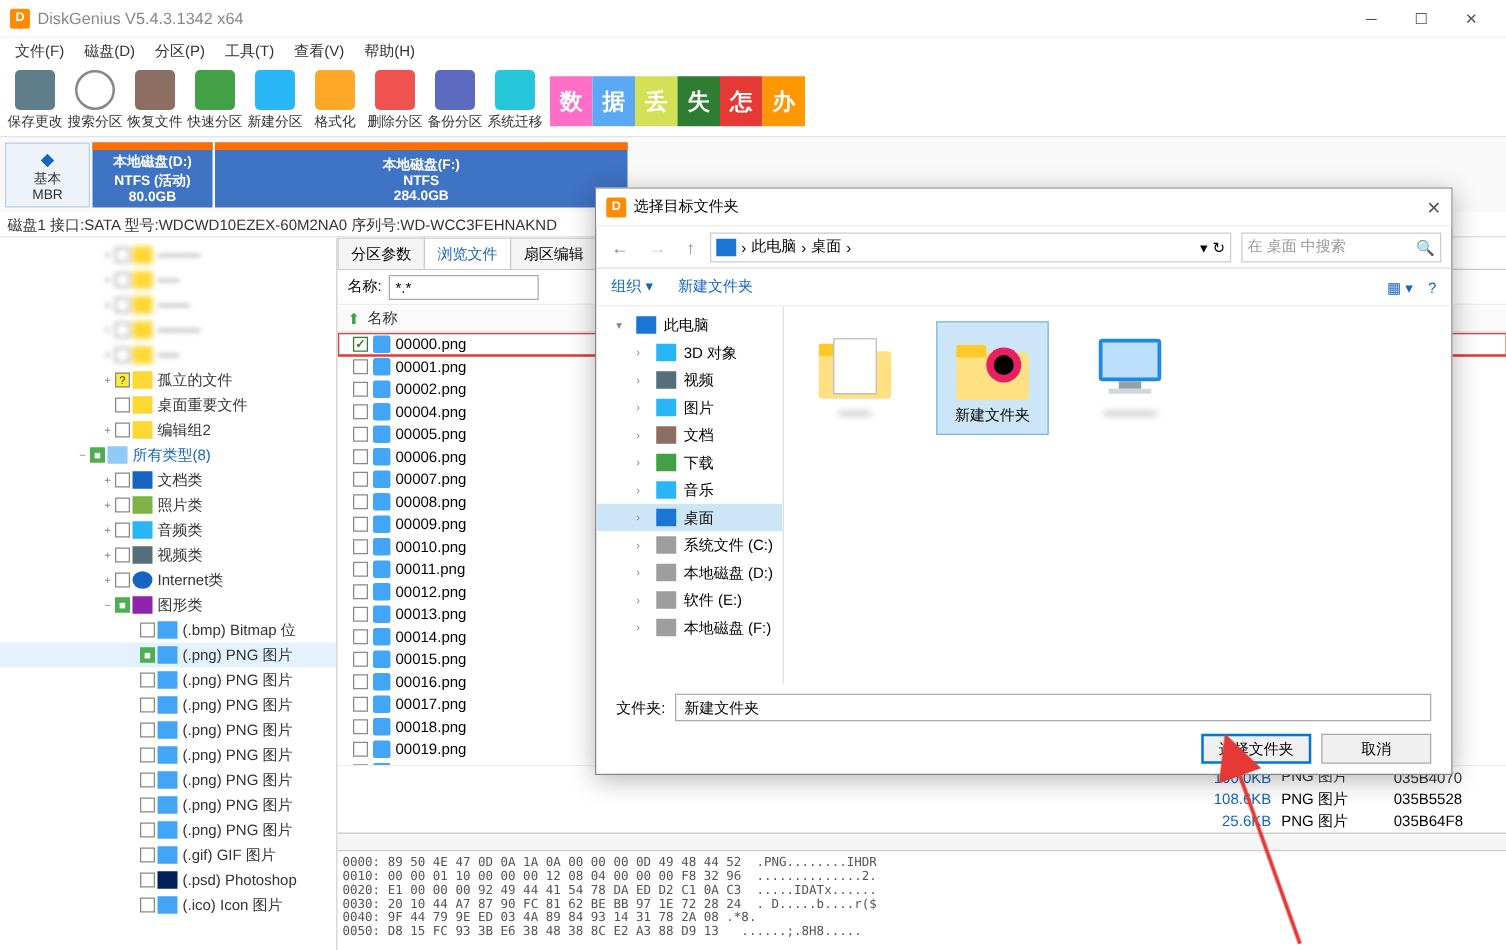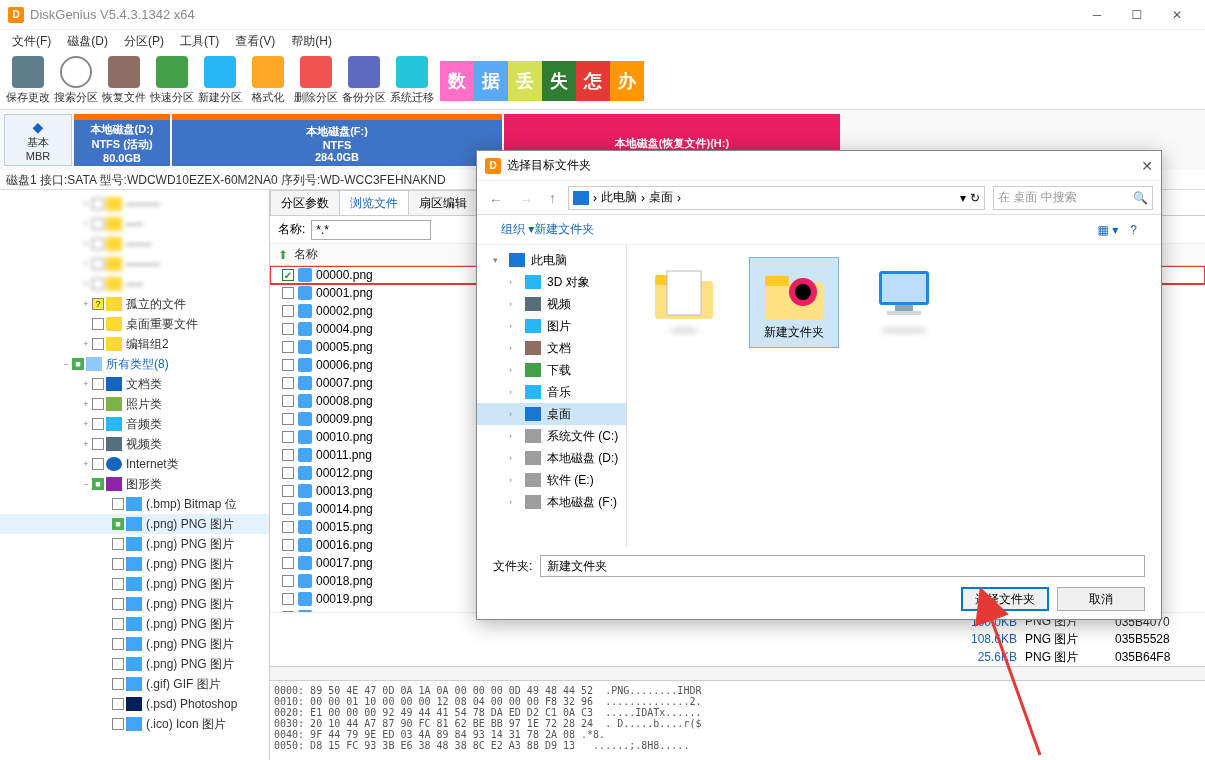--- a/index.html
+++ b/index.html
@@ -76,21 +76,21 @@
 
 
 .dialog { position: absolute; left: 476px; top: 150px; width: 686px; height: 470px; background: #fff; border: 1px solid #888; box-shadow: 0 4px 20px rgba(0,0,0,0.3); display: flex; flex-direction: column; }
 .dialog .dlg-title { height: 30px; display: flex; align-items: center; padding: 0 8px; background: #fff; border-bottom: 1px solid #eee; }
 .dialog .dlg-title .dicon { width: 16px; height: 16px; background: #ff8c00; border-radius: 2px; margin-right: 6px; display:flex;align-items:center;justify-content:center;color:#fff;font-size:10px;font-weight:bold;}
 .dialog .dlg-title .dtxt { flex: 1; font-size: 12px; }
 .dialog .dlg-nav { height: 34px; display: flex; align-items: center; padding: 0 8px; gap: 8px; border-bottom: 1px solid #ddd; }
 .dialog .dlg-nav .nav-btn { color: #888; font-size: 14px; padding: 0 4px; }
 .dialog .dlg-nav .crumb { flex: 1; border: 1px solid #ccc; height: 24px; display: flex; align-items: center; padding: 0 4px; gap: 4px; font-size: 12px; }
 .dialog .dlg-nav .search { width: 160px; border: 1px solid #ccc; height: 24px; padding: 0 4px; font-size: 12px; color: #999; display:flex;align-items:center;justify-content:space-between; }
-.dialog .dlg-toolbar { height: 30px; display: flex; align-items: center; padding: 0 24px; border-bottom: 1px solid #eee; }
+.dialog .dlg-toolbar { height: 30px; display: flex; align-items: center; padding: 0 12px; gap: 20px; border-bottom: 1px solid #eee; }
 .dialog .dlg-toolbar .tb-item { color: #1565c0; font-size: 12px; }
 .dialog .dlg-toolbar .tb-right { margin-left:auto; display:flex; gap:12px; align-items:center; color:#1565c0;}
 .dialog .dlg-body { flex: 1; display: flex; overflow: hidden; }
 .dialog .dlg-tree { width: 150px; border-right: 1px solid #ddd; overflow: auto; padding: 4px 0; }
 .dialog .dlg-tree .dtn { height: 22px; display: flex; align-items: center; padding-left: 16px; font-size: 12px; gap: 6px; }
 .dialog .dlg-tree .dtn.selected { background: #cde6f7; }
 .dialog .dlg-tree .dtn .dexp { width:10px; color:#888; font-size:9px; }
 .dialog .dlg-tree .dtn .dicon2 { width:16px; height:14px; display:inline-block; }
 .dialog .dlg-content { flex: 1; padding: 12px; display: flex; gap: 20px; align-items: flex-start; }
 .dialog .folder-item { width: 90px; display: flex; flex-direction: column; align-items: center; font-size: 12px; text-align: center; padding: 6px; }
@@ -185,23 +185,20 @@
   <div class="part part-d">
     <span>本地磁盘(D:)</span>
       <span>NTFS (活动)</span>
       <span>80.0GB</span>
   </div>
   <div class="part part-f">
     <span>本地磁盘(F:)</span>
       <span>NTFS</span>
       <span>284.0GB</span>
   </div>
-  <div class="part part-h">
-    <span>本地磁盘(恢复文件)(H:)</span>
-  </div>
 </div>
 
 <div class="diskinfo">磁盘1  接口:SATA  型号:WDCWD10EZEX-60M2NA0  序列号:WD-WCC3FEHNAKND</div>
 
 <div class="main">
 
   <div class="left-tree">
     <div class="tree-node blur" style="padding-left:80px"><span class="exp">+</span><span class="chk"></span><span class="ficon" style="background:#fdd835"></span>────</div>
     <div class="tree-node blur" style="padding-left:80px"><span class="exp">+</span><span class="chk"></span><span class="ficon" style="background:#fdd835"></span>──</div>
     <div class="tree-node blur" style="padding-left:80px"><span class="exp">+</span><span class="chk"></span><span class="ficon" style="background:#fdd835"></span>───</div>

